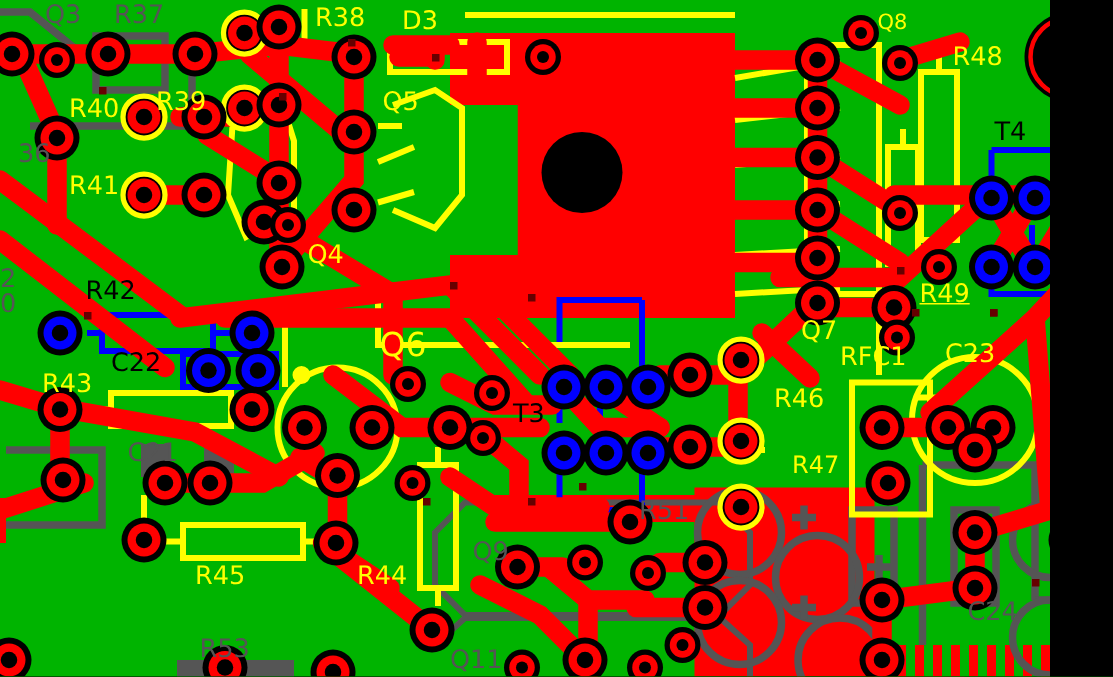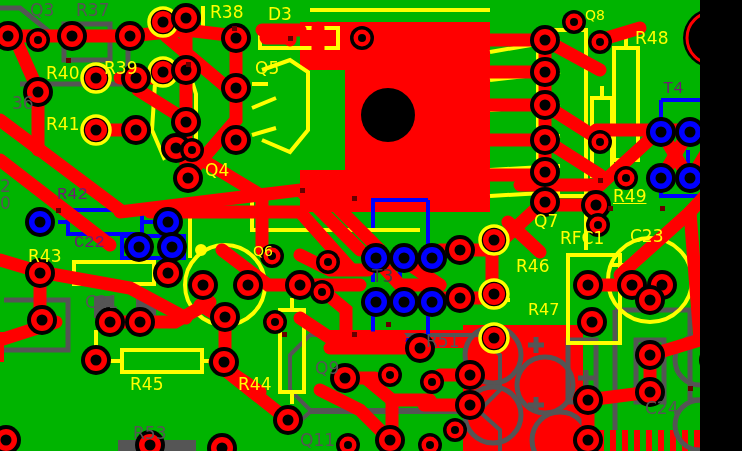--- a/index.html
+++ b/index.html
@@ -2,23 +2,23 @@
 <html><head>
 <meta charset="utf-8">
 <style>
   html,body{margin:0;padding:0;background:#000;}
   #board{position:relative;width:700px;height:451px;overflow:hidden;
          background:#00b400;font-family:"DejaVu Sans",sans-serif;text-align:center;}
   #board svg{position:absolute;left:0;top:0;}
   .lbl{position:absolute;font-family:"DejaVu Sans",sans-serif;white-space:nowrap;
        line-height:1;pointer-events:none;}
   .ly{color:#ffff00;}
-  .lb{color:#701a75;font-family:Liberation Mono, monospace;}
+  .lb{color:#000000;}
   .lg{color:#555555;}
-  .lc{color:#404040;margin-left:30px;}
+  .lc{color:#000000;}
 </style>
 </head>
 <body>
 
 <div id="board">
 
 <svg width="742" height="451" viewBox="0 0 742 451">
   <defs>
 
     <g id="padTH">
@@ -407,21 +407,21 @@
       <span class="lbl ly" style="left: 205px; top: 162px; font-size: 17px;">Q4</span>
       <span class="lbl ly" style="left: 613px; top: 188px; font-size: 17px; text-decoration: underline;">R49</span>
       <span class="lbl lg" style="left: 707px; top: 228px; font-size: 17px;">L2</span>
       <span class="lbl lg" style="left: 0px; top: 178px; font-size: 17px;">2</span>
       <span class="lbl lb" style="left: 57px; top: 186px; font-size: 17px;">R42</span>
       <span class="lbl ly" style="left: 534px; top: 213px; font-size: 17px;">Q7</span>
       <span class="lbl lg" style="left: 0px; top: 195px; font-size: 17px;">0</span>
       <span class="lbl ly" style="left: 560px; top: 230px; font-size: 17px;">RFC1</span>
       <span class="lbl ly" style="left: 630px; top: 228px; font-size: 17px;">C23</span>
       <span class="lbl lb" style="left: 74px; top: 234px; font-size: 17px;">C22</span>
-      <span class="lbl ly" style="left: 253px; top: 244px; font-size: 14px;">Q6</span>
+      <span class="lbl ly" style="left: 253px; top: 220px; font-size: 22px;">Q6</span>
       <span class="lbl lc" style="left: 342px; top: 268px; font-size: 17px;">T3</span>
       <span class="lbl ly" style="left: 28px; top: 248px; font-size: 17px;">R43</span>
       <span class="lbl ly" style="left: 516px; top: 258px; font-size: 17px;">R46</span>
       <span class="lbl lg" style="left: 85px; top: 294px; font-size: 17px;">C21</span>
       <span class="lbl ly" style="left: 528px; top: 302px; font-size: 16px;">R47</span>
       <span class="lbl lg" style="left: 426px; top: 333px; font-size: 17px;">R51</span>
       <span class="lbl lg" style="left: 315px; top: 360px; font-size: 17px;">Q9</span>
       <span class="lbl ly" style="left: 130px; top: 376px; font-size: 17px;">R45</span>
       <span class="lbl ly" style="left: 238px; top: 376px; font-size: 17px;">R44</span>
       <span class="lbl lg" style="left: 645px; top: 400px; font-size: 17px;">C24</span>

